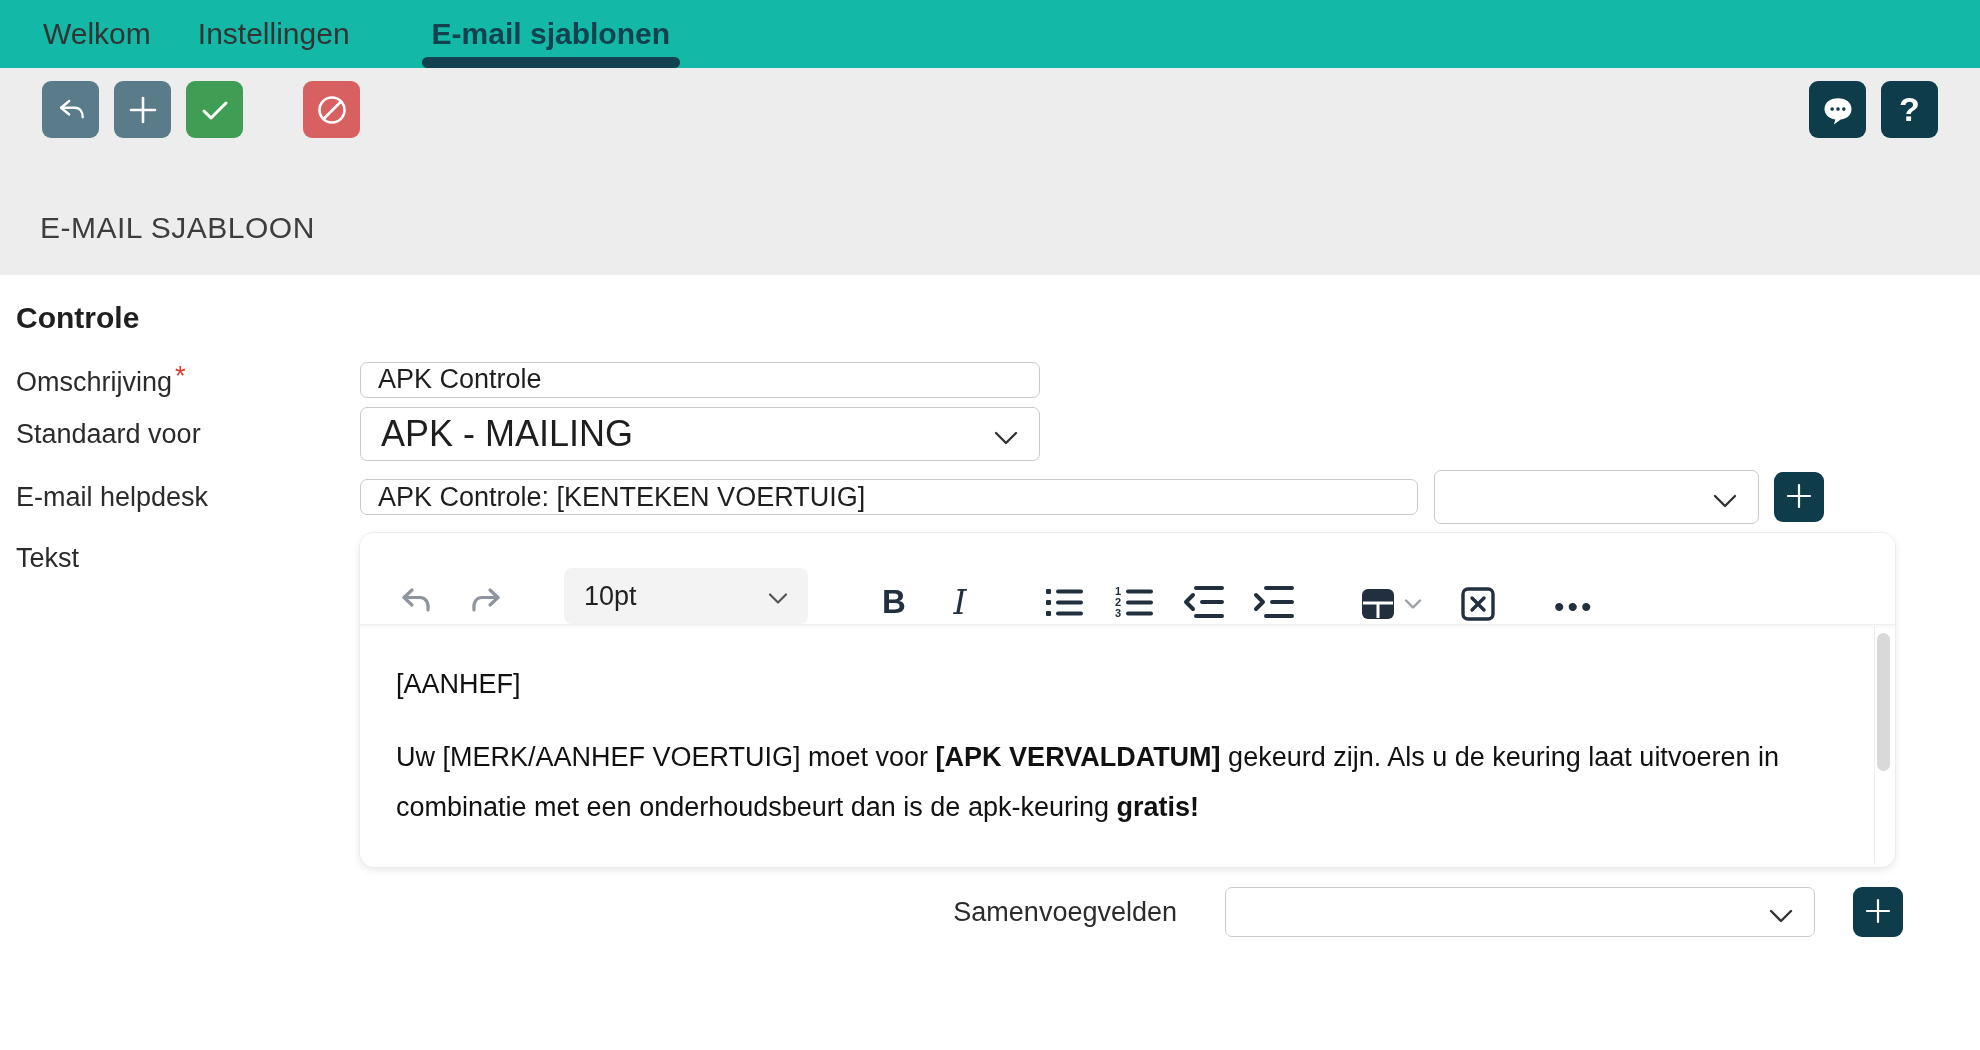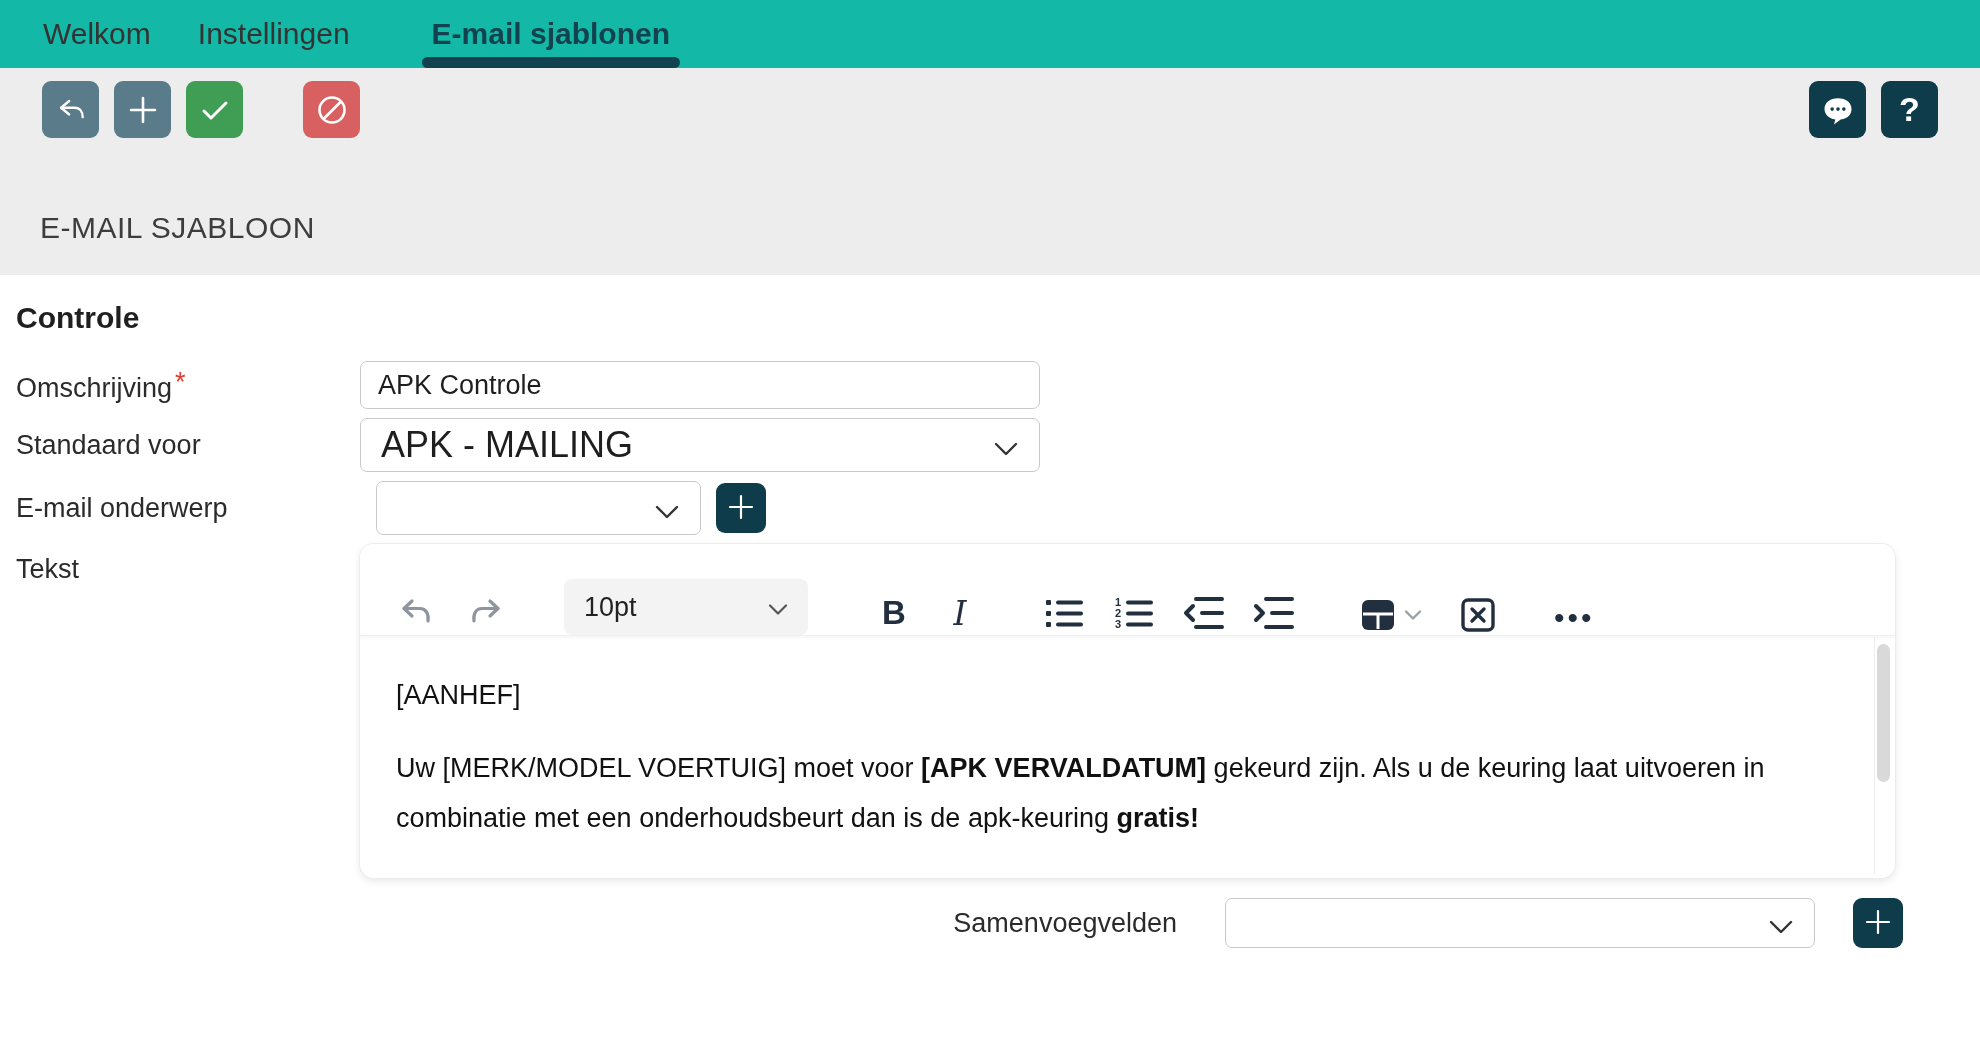--- a/index.html
+++ b/index.html
@@ -33,21 +33,21 @@
 
   
   .main { padding-left:16px; }
   .section-title { margin-top:26px; font-size:30px; font-weight:bold; color:#1f1f1f; }
   .form { margin-top:26px; }
   .frow { display:flex; align-items:center; margin-bottom:9px; }
   .frow.top { align-items:flex-start; }
   .flabel { width:344px; flex-shrink:0; font-size:27px; color:#2b2b2b; padding-top:0; }
   .frow.top .flabel { padding-top:10px; }
   .req { color:#e03c31; font-size:27px; vertical-align:6px; margin-left:3px; }
-  .tinput { height:48px; border:1px solid #c9c9c9; border-radius:7px;
+  .tinput { height:36px; border:1px solid #c9c9c9; border-radius:7px;
     font-family:inherit; font-size:27px; color:#1e1e1e; padding:4px 17px;
     background:#fff; outline:none; }
   .w-std { width:680px; }
   .w-subj { width:1058px; }
   .selectbox { height:54px; border:1px solid #c9c9c9; border-radius:7px;
     background:#fff; display:flex; align-items:center; justify-content:space-between;
     padding:0 20px; font-size:36px; color:#1e1e1e; cursor:pointer; }
   .selectbox svg { flex-shrink:0; }
   .plusbtn { width:50px; height:50px; border-radius:9px; background:#0e3c4a;
     border:none; display:flex; align-items:center; justify-content:center;
@@ -169,21 +169,22 @@
         <span>
           <svg width="26" height="16" viewBox="0 0 26 16" fill="none" stroke="#333" stroke-width="2.4" stroke-linecap="round" stroke-linejoin="round">
             <path d="M3 3 L13 13 L23 3"></path>
           </svg>
         </span>
       </div>
     </div>
 
 
     <div class="frow">
-      <div class="flabel">E-mail onderwerp</div>
+      <div class="flabel">E-mail helpdesk</div>
+      <input class="tinput w-subj" type="text" value="APK Controle: [KENTEKEN VOERTUIG]" style="">
       <div class="selectbox w-merge-subj">
         <span></span>
         <span>
           <svg width="26" height="16" viewBox="0 0 26 16" fill="none" stroke="#333" stroke-width="2.4" stroke-linecap="round" stroke-linejoin="round">
             <path d="M3 3 L13 13 L23 3"></path>
           </svg>
         </span>
       </div>
       <button class="plusbtn subj-plus">
         <span>
@@ -299,21 +300,21 @@
                 <path d="M14 14 L26 26 M26 14 L14 26" stroke-width="3.4" stroke-linecap="round"></path>
               </svg>
             </span>
           </button>
 
           <button class="ebtn more-btn">•••</button>
         </div>
 
         <div class="econtent">
           <p>[AANHEF]</p>
-          <p class="p2"><span>Uw [MERK/MODEL VOERTUIG] moet voor </span><b>[APK VERVALDATUM]</b><span> gekeurd zijn. Als u de keuring laat uitvoeren in combinatie met een onderhoudsbeurt dan is de apk-keuring </span><b>gratis!</b></p>
+          <p class="p2"><span>Uw [MERK/AANHEF VOERTUIG] moet voor </span><b>[APK VERVALDATUM]</b><span> gekeurd zijn. Als u de keuring laat uitvoeren in combinatie met een onderhoudsbeurt dan is de apk-keuring </span><b>gratis!</b></p>
         </div>
 
         <div class="scrolltrack">
           <div class="scrollthumb"></div>
         </div>
       </div>
     </div>
   </div>
 
   <div class="mergerow">

